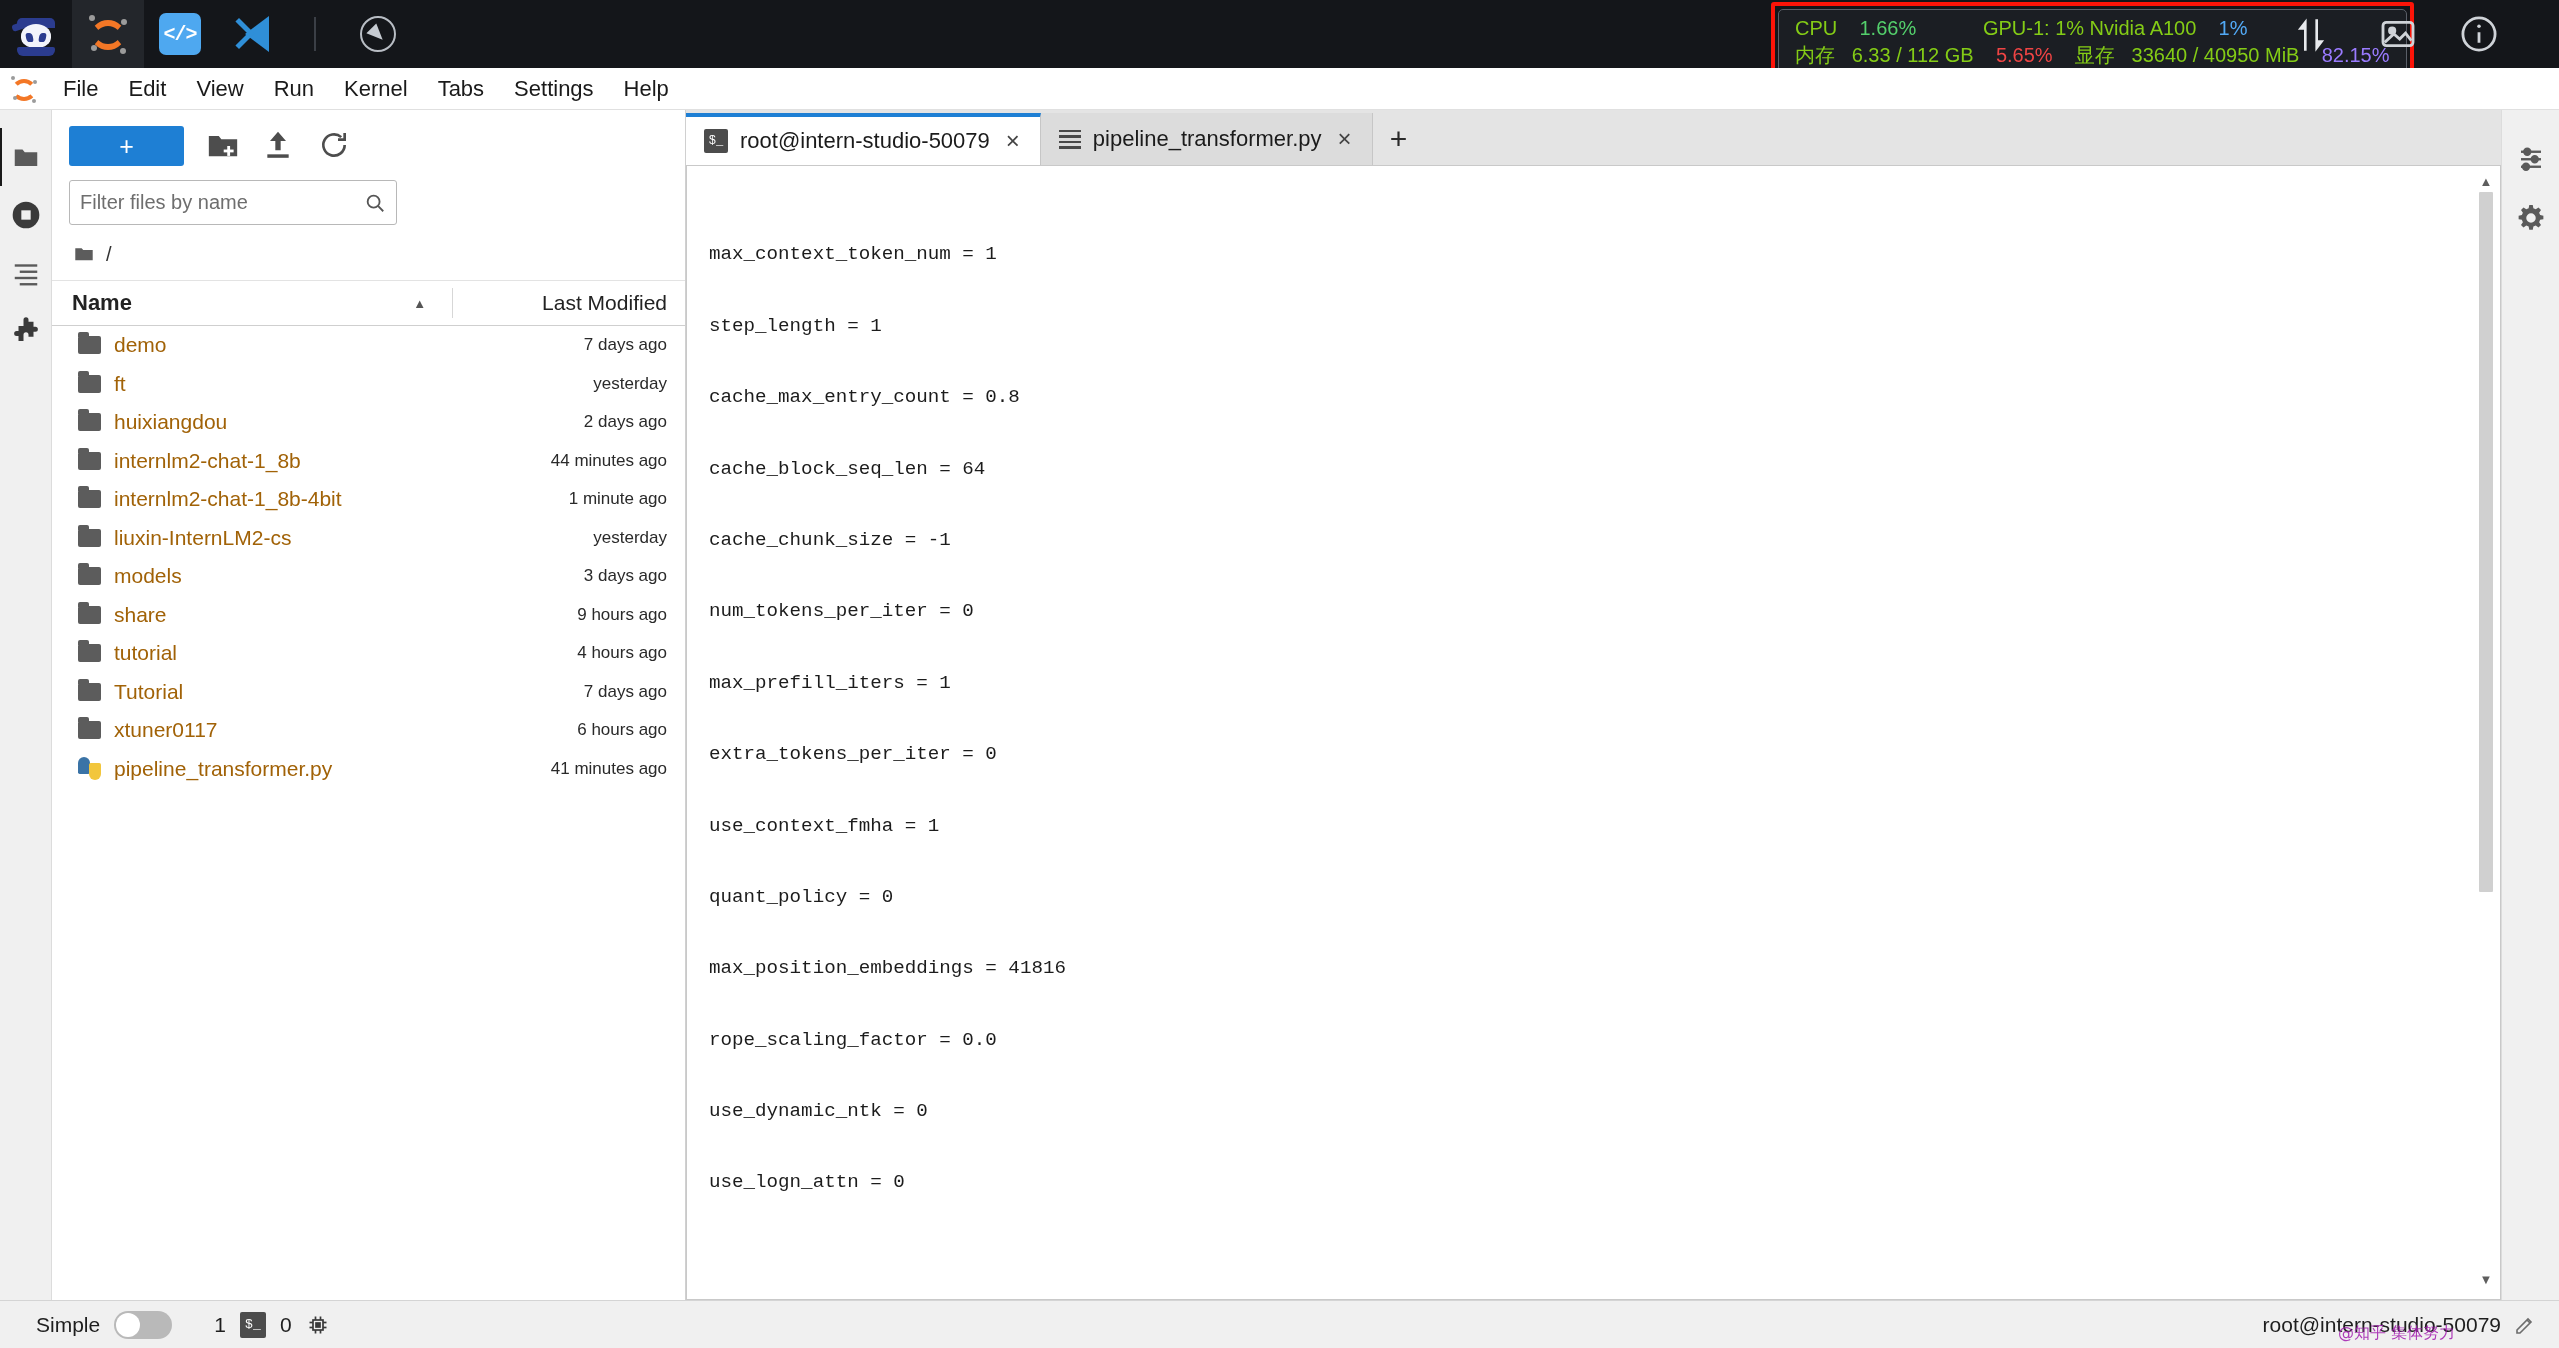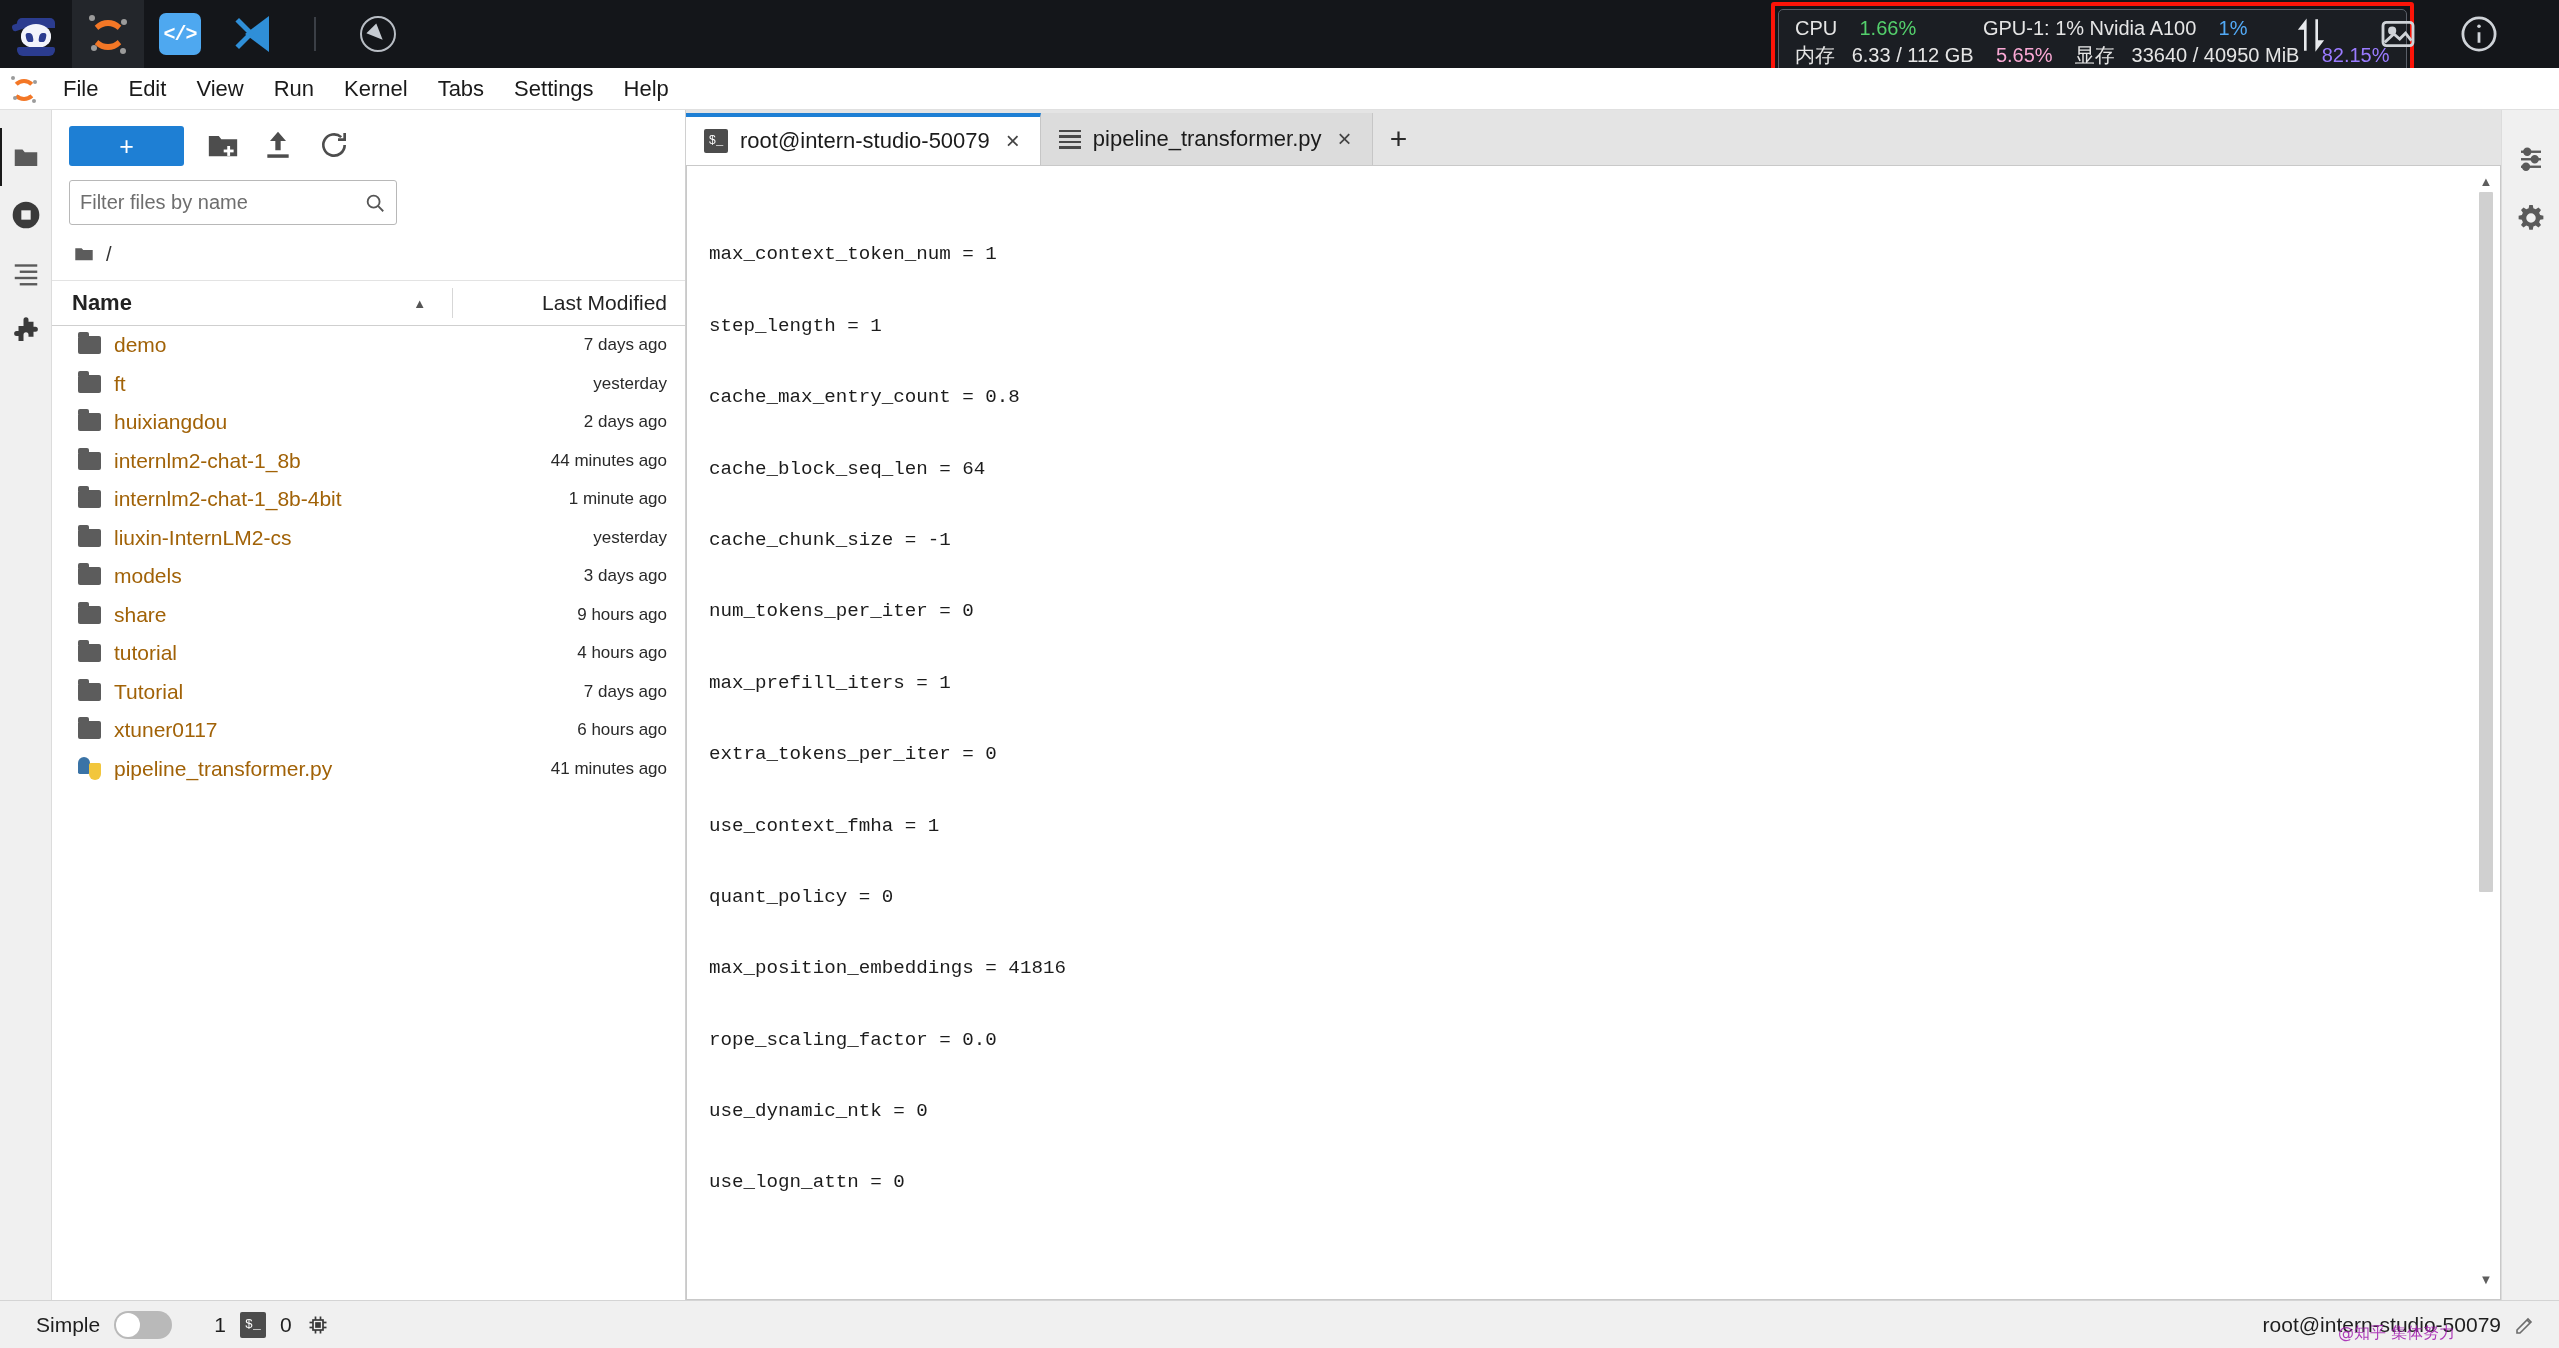--- a/index.html
+++ b/index.html
@@ -120,22 +120,22 @@
     padding:3px;
     background:#14161a;
   }
   #res-box {
     border:1.5px solid #5a5f68; border-radius:5px;
     padding:5px 16px 6px 16px;
     background:#1b1e23;
     font-size:20px; line-height:27px;
     white-space:nowrap;
   }
-  #res-box .lbl { color:#e5e5e5; }
-  .c-green{color:#54d06c;} .c-orange{color:#f9a8d4;margin-top:20px;}
+  #res-box .lbl { color:#84cc16; }
+  .c-green{color:#54d06c;} .c-orange{color:#ef4444;margin-top:20px;}
   .c-blue{color:#52a9f5;} .c-purple{color:#9a7bff;}
   #net-icon {
     position:absolute; left:2290px; top:14px;
     width:42px; height:42px; color:#e8eaed;
   }
   .tb-right {
     position:absolute; top:0; height:68px; display:flex; align-items:center;
   }
 
   

